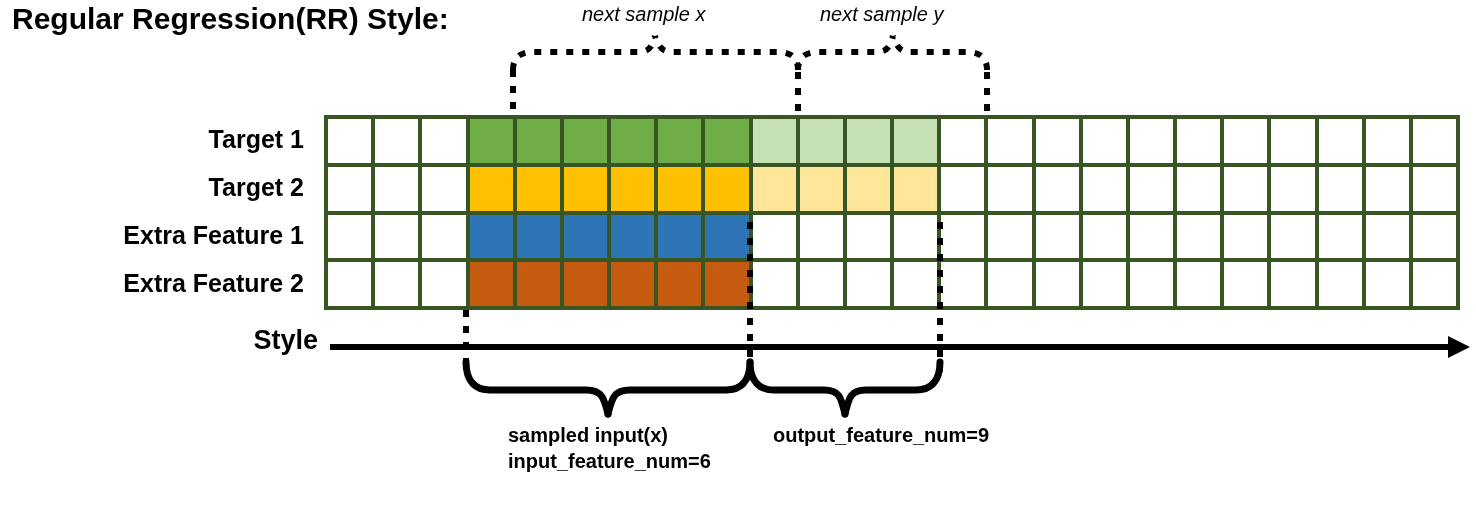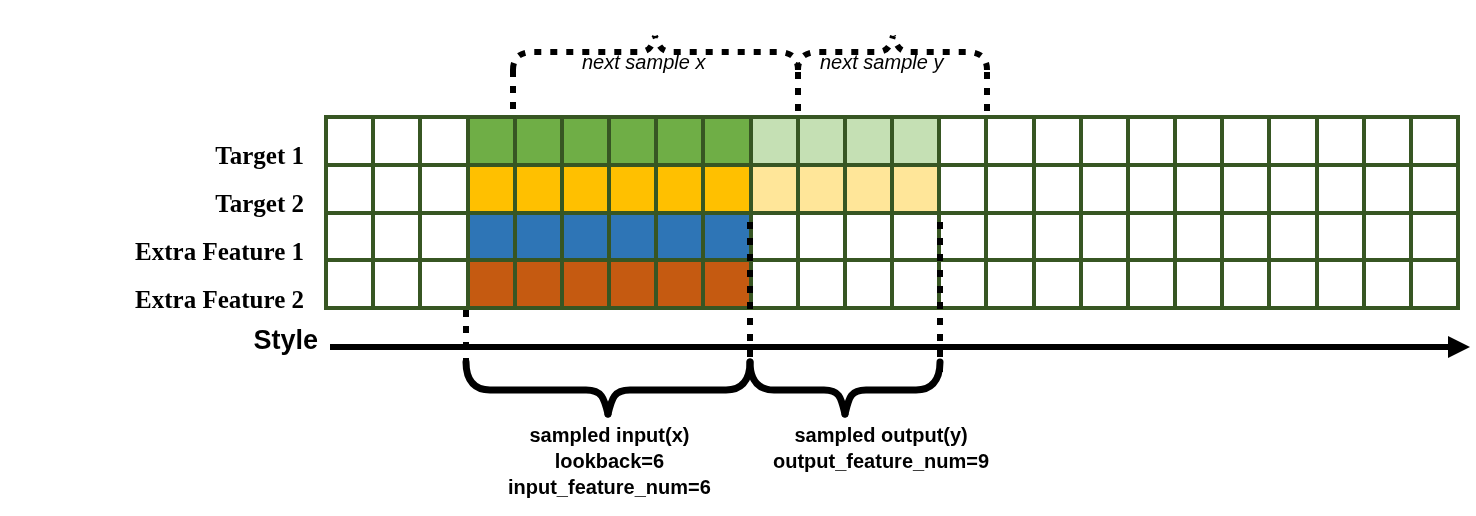--- a/index.html
+++ b/index.html
@@ -15,27 +15,27 @@
   
   .title{
     position:absolute;left:12px;top:2px;
     font-size:30px;font-weight:700;color:#000;
     letter-spacing:0px;white-space:nowrap;
   }
 
   
   .callout{
     position:absolute;font-size:20px;font-style:italic;font-weight:400;
-    color:#000;white-space:nowrap;margin-top:48px;
+    color:#000;white-space:nowrap;
   }
   .callout.cx{left:582px;top:3px;}
   .callout.cy{left:820px;top:3px;}
 
   
-  .rowlabels{position:absolute;left:0px;top:132px;width:318px;font-family:Liberation Serif, serif;}
+  .rowlabels{position:absolute;left:0px;top:115px;width:318px;}
   .rowlabel{
     height:48px;line-height:48px;text-align:right;
     padding-right:14px;box-sizing:border-box;
     font-size:25px;font-weight:700;color:#000;white-space:nowrap;
   }
 
   
   .timelabel{
     position:absolute;left:150px;top:325px;width:168px;
     text-align:right;font-size:27px;font-weight:700;color:#000;
@@ -50,30 +50,31 @@
     grid-template-columns:repeat(24,1fr);
     grid-template-rows:repeat(4,1fr);
     gap:4px;padding:4px;box-sizing:border-box;
   }
   .cell{background:#ffffff;}
 
   
   svg.ovl{position:absolute;left:0;top:0;width:1476px;height:516px;pointer-events:none;}
 
   
-  .annot{position:absolute;font-size:20px;font-weight:600;color:#000;line-height:26px;white-space:nowrap;text-align:center;}
+  .annot{position:absolute;font-size:20px;font-weight:600;color:#000;line-height:26px;white-space:nowrap;}
   .annot.ax{left:508px;top:422px;}
   .annot.ay{left:773px;top:422px;}
   .annot div{display:block;}
 </style>
 </head>
 <body>
 
 <div id="root">
 
+  <div class="title">Regular Regression(RR) Style:</div>
 
   <div class="callout cx">next sample x</div>
   <div class="callout cy">next sample y</div>
 
   <div class="rowlabels">
     <div class="rowlabel">Target 1</div>
     <div class="rowlabel">Target 2</div>
     <div class="rowlabel">Extra Feature 1</div>
     <div class="rowlabel">Extra Feature 2</div>
   </div>
@@ -214,22 +215,20 @@
     </g>
 
     <g stroke="#000" stroke-width="7" fill="none" stroke-linecap="round">
       <path d="M750,362 C750,382 760,390 774,390 L824,390 C840,390 841,398 845,414"></path>
       <path d="M940,362 C940,382 930,390 916,390 L866,390 C850,390 849,398 845,414"></path>
     </g>
   </svg>
 
   <div class="annot ax">
     <div>sampled input(x)</div>
-    <div>lookback=6</div>
     <div>input_feature_num=6</div>
   </div>
 
   <div class="annot ay">
-    <div>sampled output(y)</div>
     <div>output_feature_num=9</div>
   </div>
 
 </div>
 
 </body></html>

